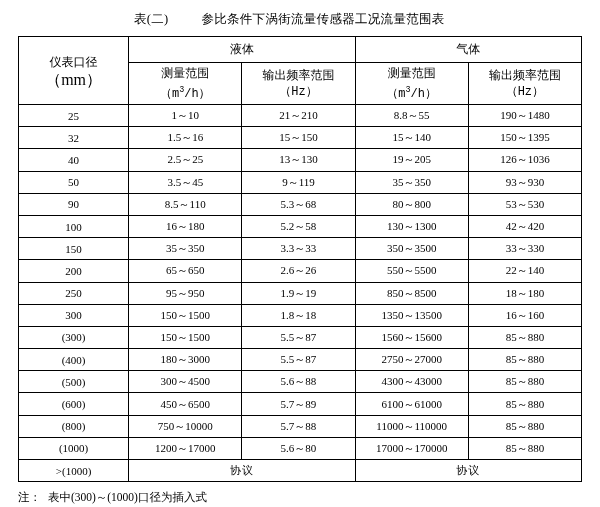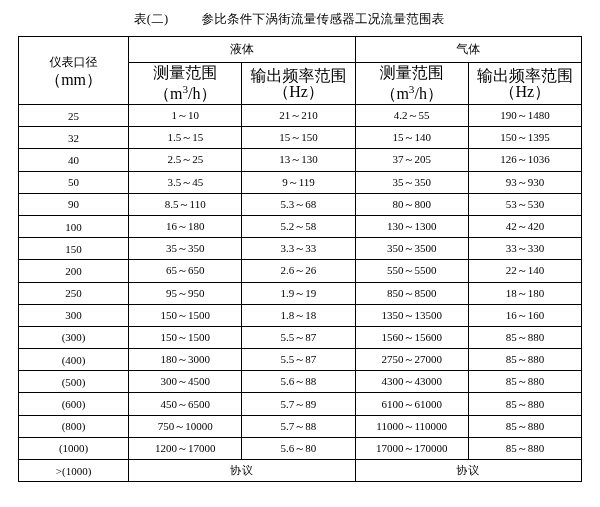--- a/index.html
+++ b/index.html
@@ -45,22 +45,23 @@
     vertical-align: middle;
     font-weight: normal;
     padding: 0;
   }
   .h-group {
     height: 26px;
     font-size: 12px;
   }
   .h-sub {
     height: 42px;
-    font-size: 16px;
+    font-size: 12px;
     line-height: 16px;
+    font-family: Liberation Mono, monospace;
   }
   .col-dn {
     width: 110px;
   }
   .col-d {
     width: 113px;
   }
   .dn-head {
     font-size: 12px;
     line-height: 17px;
@@ -134,35 +135,35 @@
           <div>输出频率范围</div>
           <div>（Hz）</div>
         </td>
       </tr>
     </thead>
     <tbody>
         <tr>
           <td>25</td>
           <td>1～10</td>
           <td>21～210</td>
-          <td>4.2～55</td>
+          <td>8.8～55</td>
           <td>190～1480</td>
         </tr>
         <tr>
           <td>32</td>
-          <td>1.5～15</td>
+          <td>1.5～16</td>
           <td>15～150</td>
           <td>15～140</td>
           <td>150～1395</td>
         </tr>
         <tr>
           <td>40</td>
           <td>2.5～25</td>
           <td>13～130</td>
-          <td>37～205</td>
+          <td>19～205</td>
           <td>126～1036</td>
         </tr>
         <tr>
           <td>50</td>
           <td>3.5～45</td>
           <td>9～119</td>
           <td>35～350</td>
           <td>93～930</td>
         </tr>
         <tr>
@@ -250,14 +251,18 @@
           <td>85～880</td>
         </tr>
         <tr>
           <td>&gt;(1000)</td>
           <td colspan="2" class="agreement">协议</td>
           <td colspan="2" class="agreement">协议</td>
         </tr>
       </tbody>
   </table>
 
+  <div class="note">
+    <span class="note-label">注：</span>
+    <span>表中(300)～(1000)口径为插入式</span>
+  </div>
 
 </div>
 
 </body></html>

